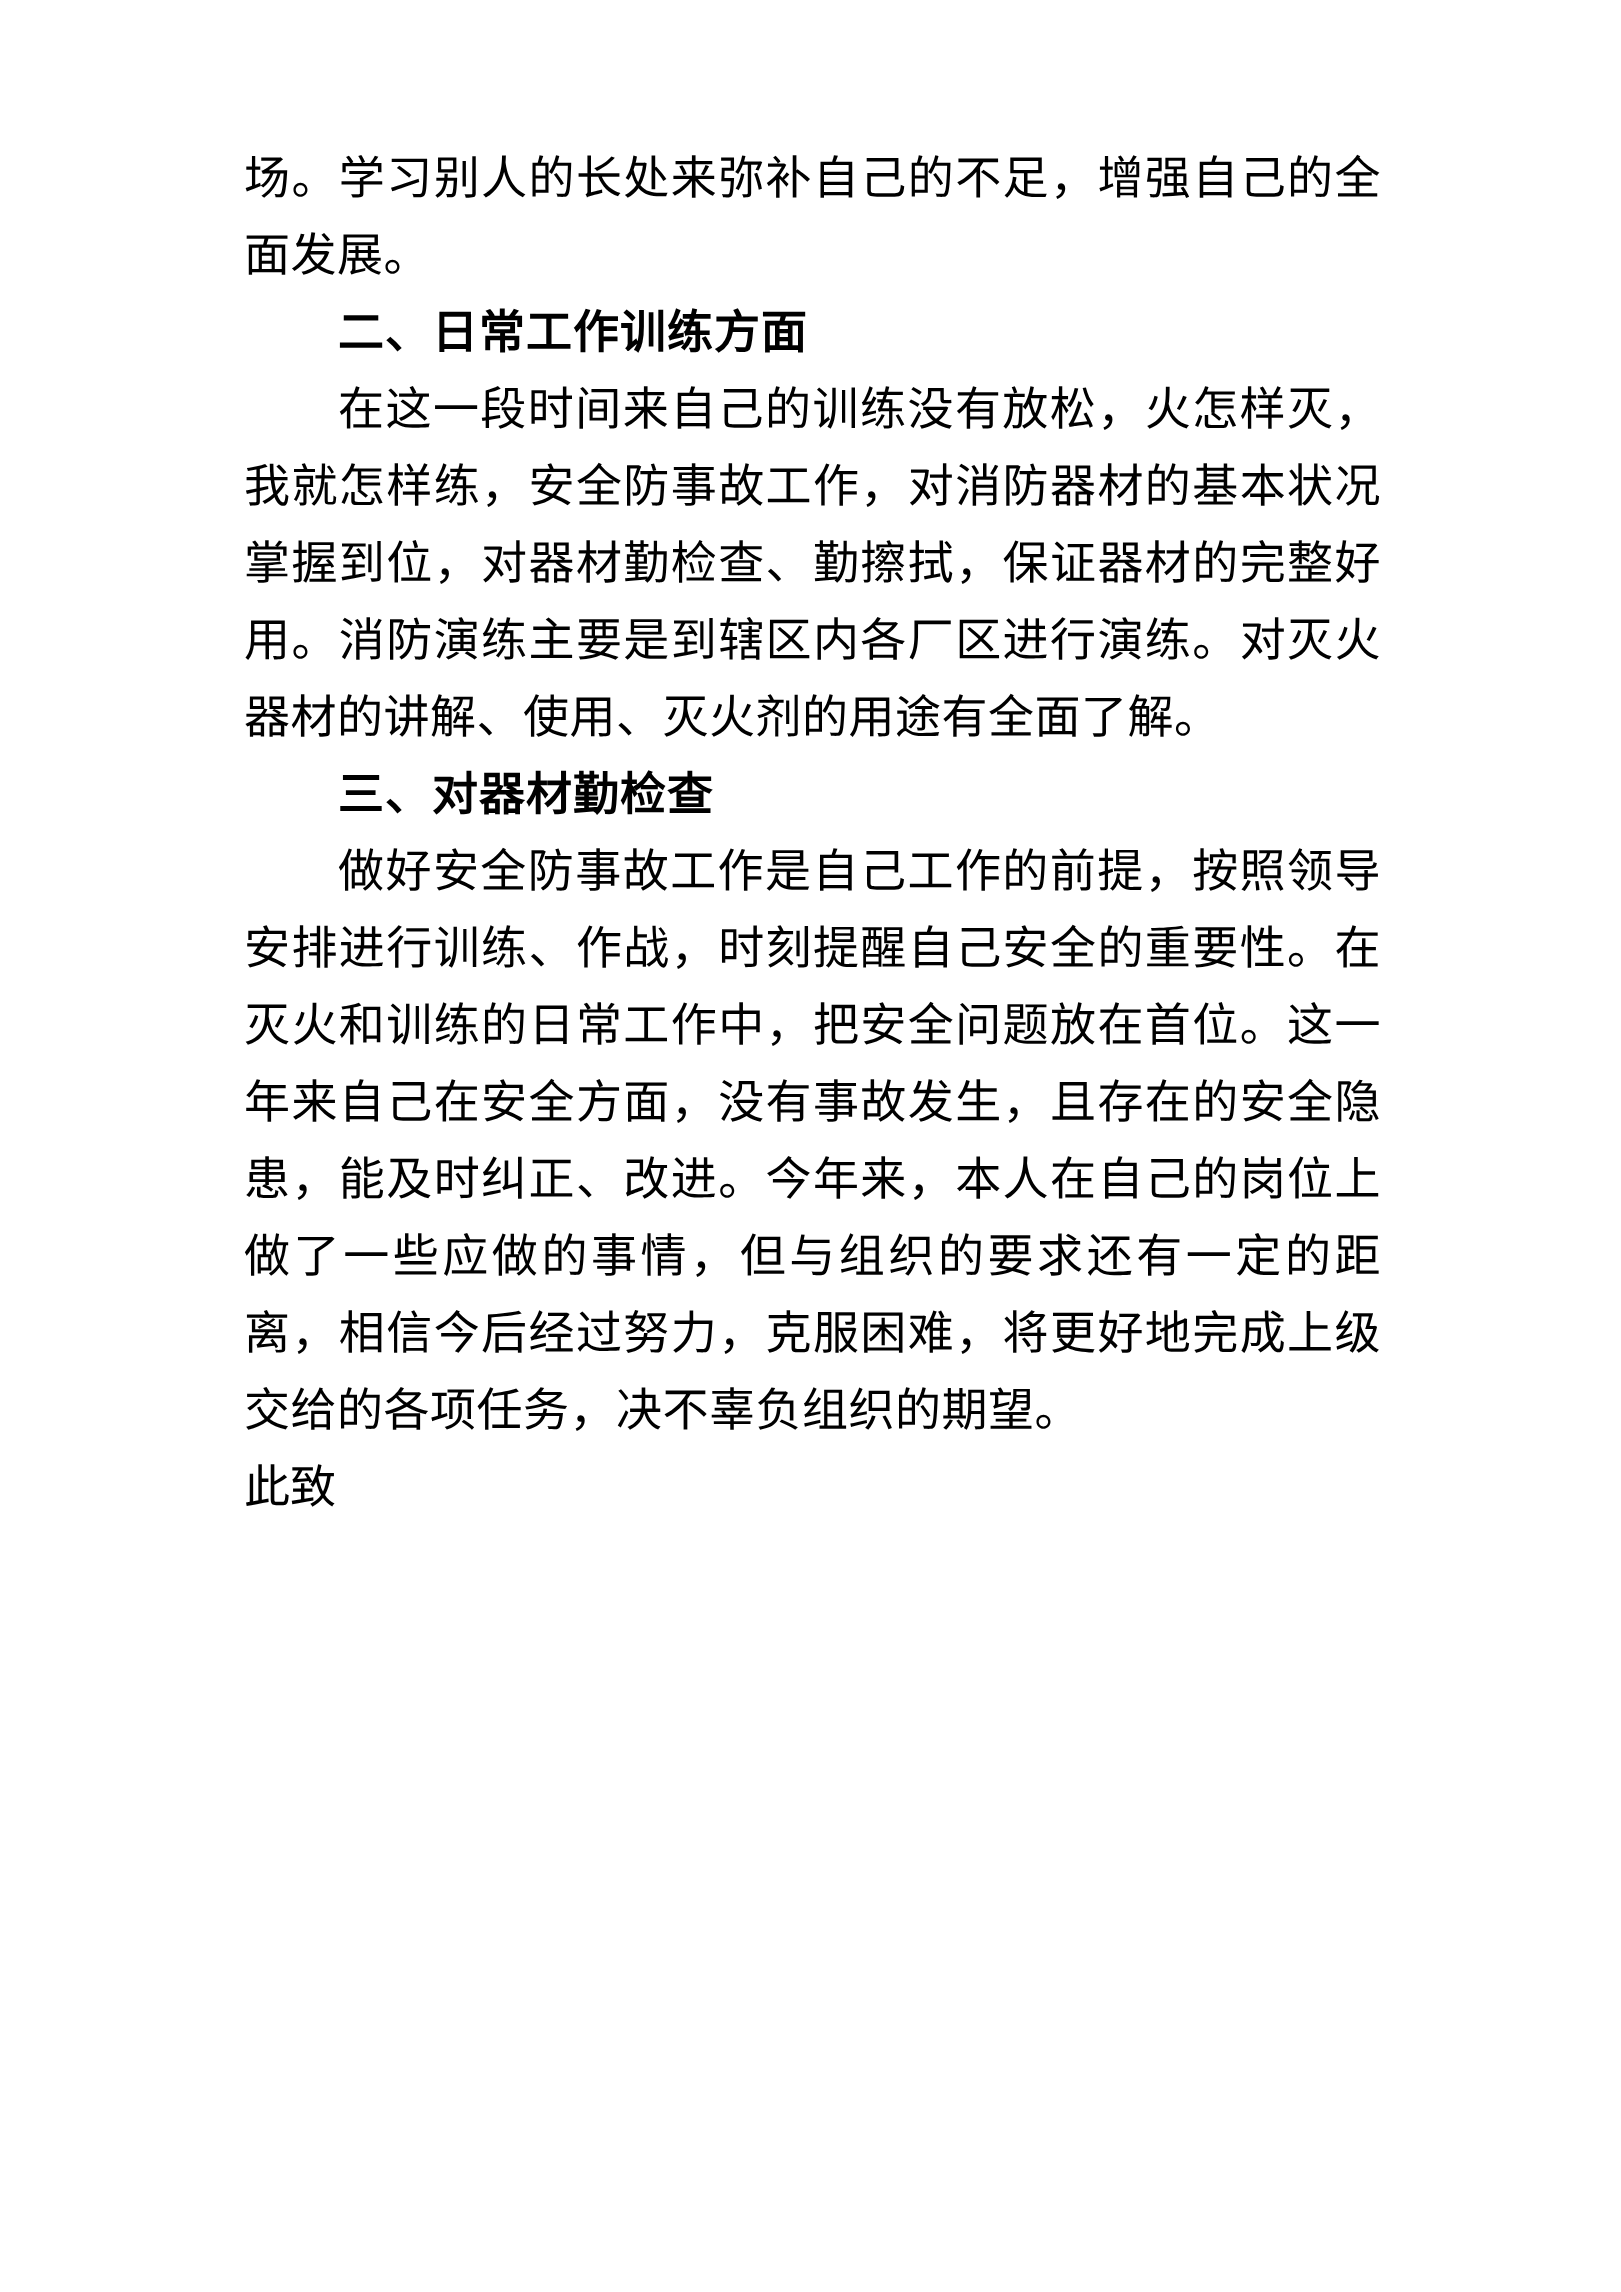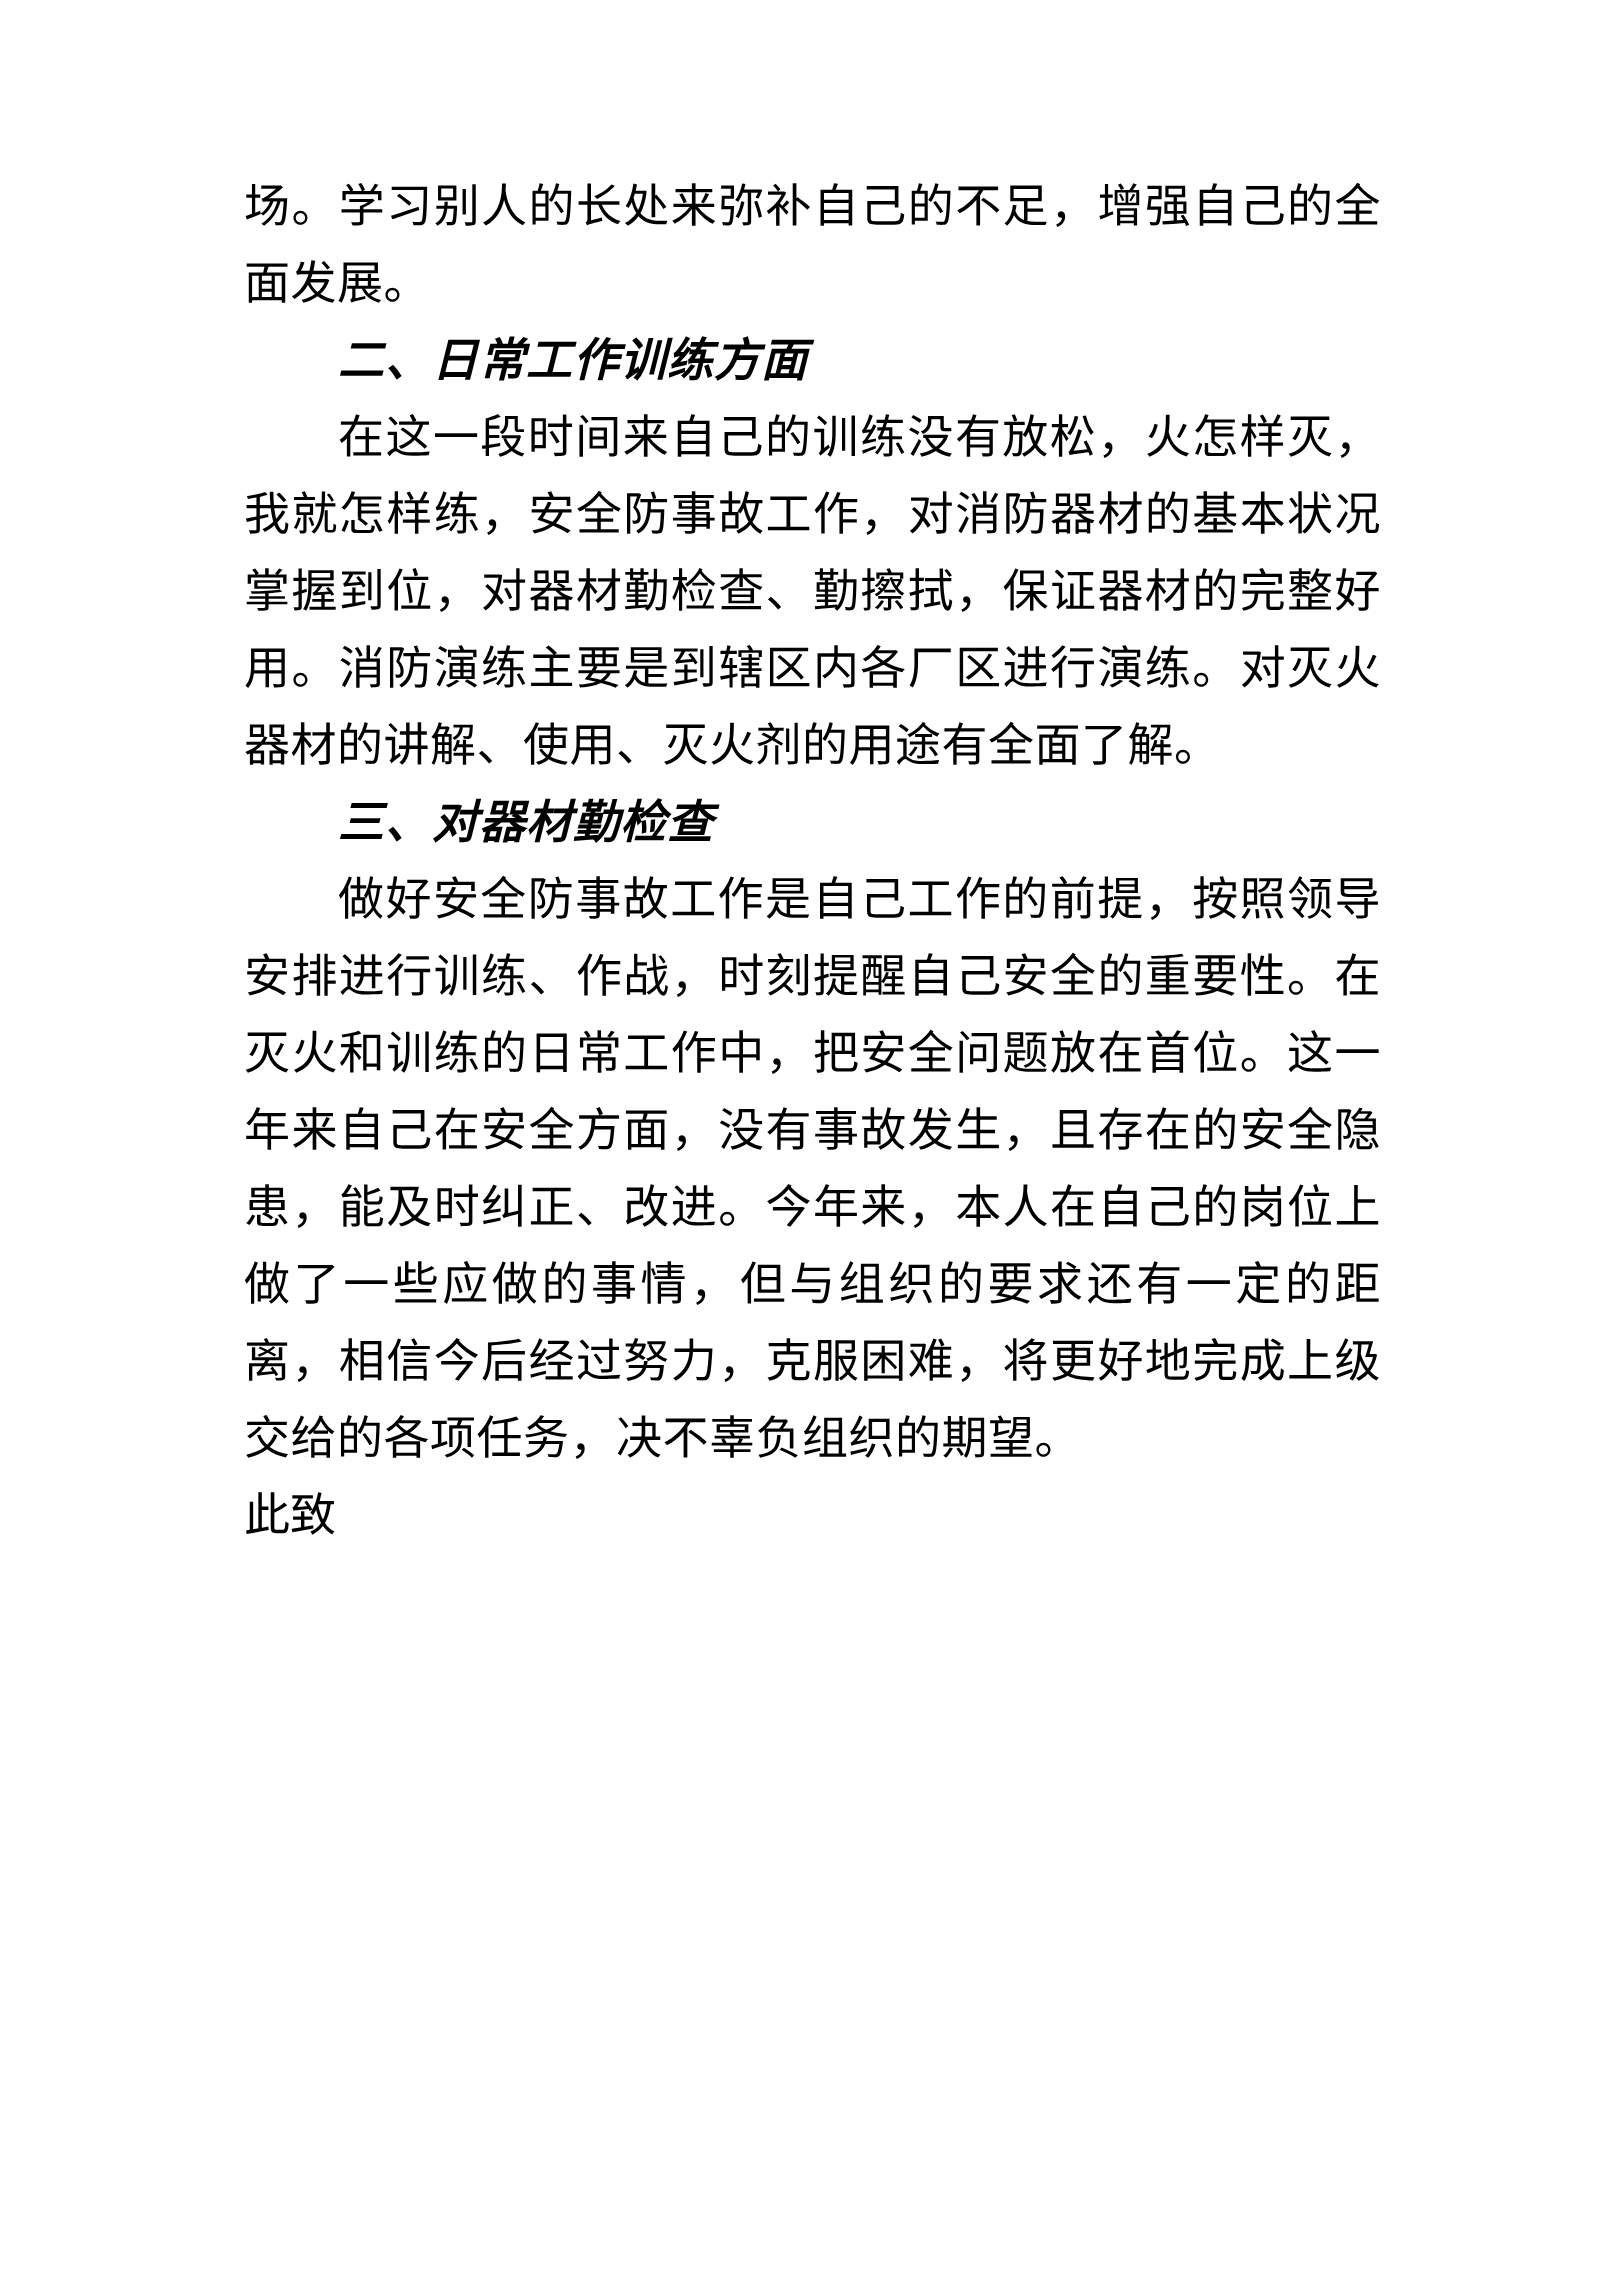--- a/index.html
+++ b/index.html
@@ -9,21 +9,20 @@
     background: #ffffff;
   }
   .page {
     position: relative;
     width: 1621px;
     height: 2166px;
     background: #ffffff;
     box-sizing: border-box;
     overflow: hidden;
     font-family: "Liberation Sans", "DejaVu Sans", sans-serif;
-    margin-top: 28px;
   }
   .doc-body {
     position: absolute;
     left: 244px;
     top: 140px;
     width: 1137px;
   }
   .para {
     margin: 0;
     font-size: 46px;
@@ -39,21 +38,20 @@
     text-indent: 94px;
   }
   .heading {
     margin: 0;
     font-size: 46px;
     line-height: 77px;
     color: #000000;
     font-weight: 700;
     text-indent: 94px;
     letter-spacing: 1px;
-    font-style: italic;
   }
   .closing {
     margin: 0;
     font-size: 46px;
     line-height: 77px;
     color: #000000;
     font-weight: 400;
     text-indent: 0;
   }
   .block {

